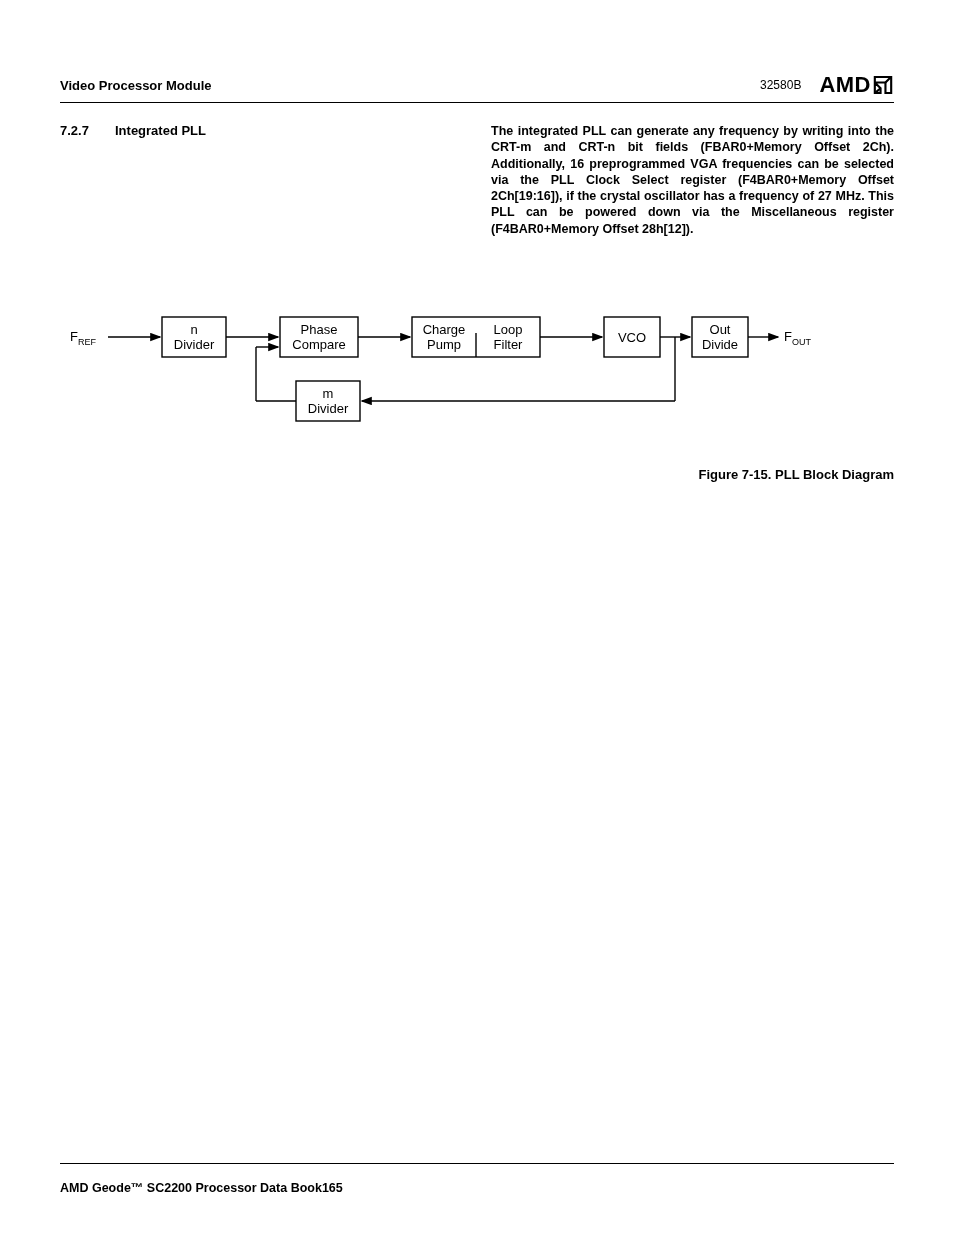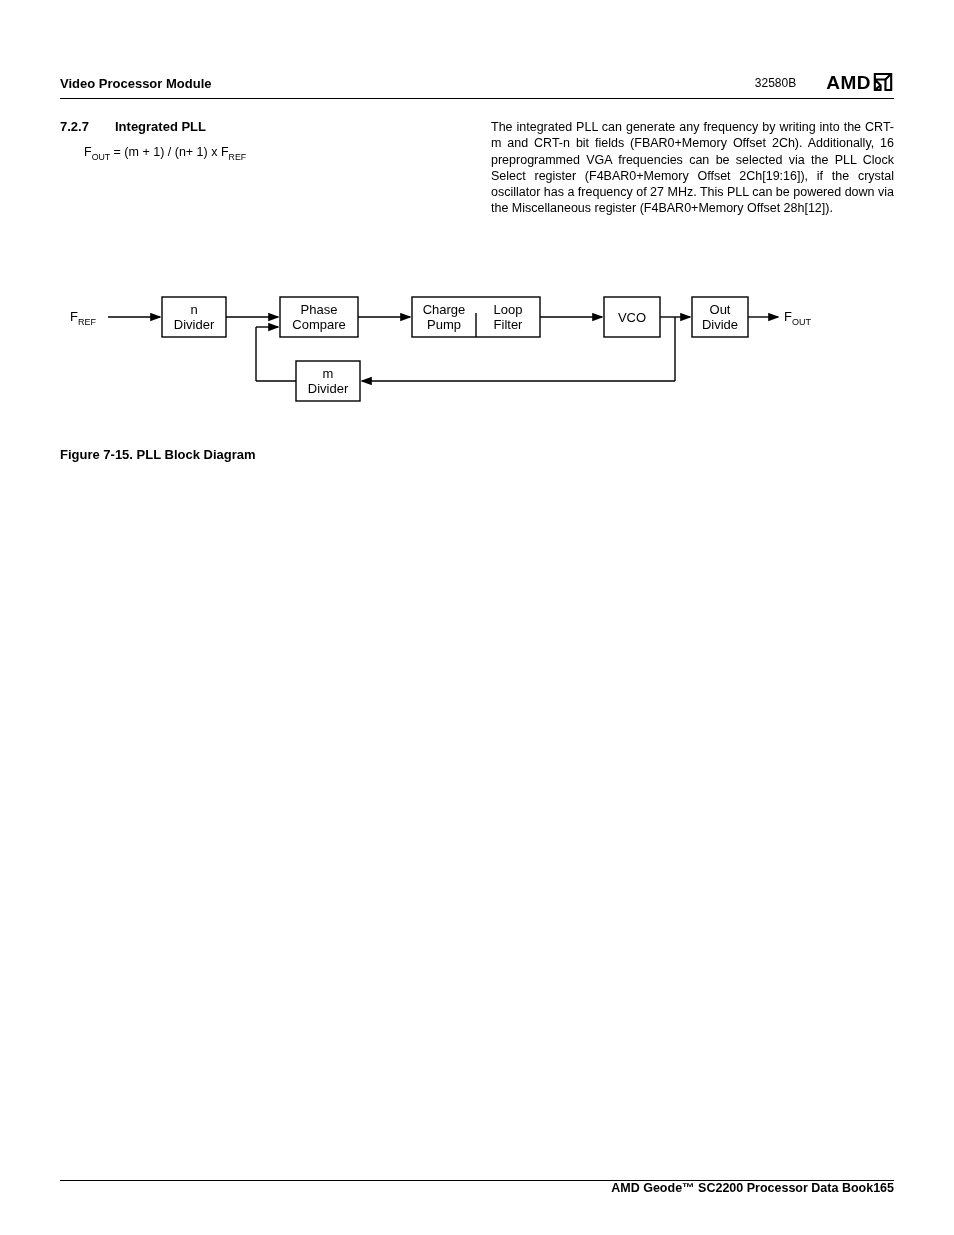--- a/index.html
+++ b/index.html
@@ -23,27 +23,27 @@
     padding-bottom: 4px;
     margin-bottom: 20px;
   }
   .topbar .left {
     font-size: 13px;
     font-weight: bold;
   }
   .topbar .right {
     display: flex;
     align-items: center;
-    gap: 30px;
+    gap: 18px;
   }
   .docnum {
     font-size: 12px;
   }
   .amd-logo {
-    font-size: 19px;
+    font-size: 22px;
     font-weight: 800;
     letter-spacing: 0.5px;
   }
   .columns {
     display: flex;
     gap: 28px;
   }
   .col {
     flex: 1;
     font-size: 12.5px;
@@ -52,51 +52,51 @@
   }
   .section-title {
     font-weight: bold;
     font-size: 13px;
     margin-bottom: 4px;
   }
   .section-title .num {
     display: inline-block;
     width: 55px;
   }
-  .para { margin-bottom: 10px; }
+  .para { margin-bottom: 10px; font-weight: bold; }
   .formula {
     margin: 8px 0 8px 24px;
   }
   sub { font-size: 0.7em; vertical-align: sub; }
   .diagram {
     margin-top: 56px;
     position: relative;
     height: 150px;
   }
   .figure-caption {
-    text-align: left;
+    text-align: right;
     font-weight: bold;
     font-size: 13px;
     margin-top: 14px;
   }
   svg { display: block; }
   .blk { fill: none; stroke: #000; stroke-width: 1.4; }
   .arrow { stroke: #000; stroke-width: 1.4; fill: none; }
   .ah { fill: #000; }
   .dlabel { font-family: Arial, Helvetica, sans-serif; font-size: 13px; }
   .dlabel-sub { font-size: 9px; }
   .bottombar {
     position: absolute;
     left: 60px;
     right: 60px;
     bottom: 40px;
     border-top: 1.5px solid #000;
-    padding-top: 0;
+    padding-top: 17px;
     display: flex;
-    justify-content: flex-end;
+    justify-content: flex-start;
     font-size: 12.5px;
     font-weight: bold;
   }
 </style>
 </head>
 <body>
 
 <div class="page">
   <div class="topbar">
     <div class="left">Video Processor Module</div>
@@ -108,23 +108,20 @@
           <path d="M14 8 L21 1 M1 21 L8 15" stroke="#000" stroke-width="2.6"></path>
         </svg>
       </div>
     </div>
   </div>
 
   <div class="columns">
     <div class="col">
       <div class="section-title">
         <span class="num">7.2.7</span><span>Integrated PLL</span>
-      </div>
-      <div class="formula">
-        <span>F</span><sub>OUT</sub><span> = (m + 1) / (n+ 1) x F</span><sub>REF</sub>
       </div>
     </div>
     <div class="col">
       <div class="para">The integrated PLL can generate any frequency by writing into the CRT-m and CRT-n bit fields (FBAR0+Memory Offset 2Ch). Additionally, 16 preprogrammed VGA frequencies can be selected via the PLL Clock Select register (F4BAR0+Memory Offset 2Ch[19:16]), if the crystal oscillator has a frequency of 27 MHz. This PLL can be powered down via the Miscellaneous register (F4BAR0+Memory Offset 28h[12]).</div>
     </div>
   </div>
 
   <div class="diagram">
     <svg width="834" height="150" viewBox="0 0 834 150">
       <defs>

